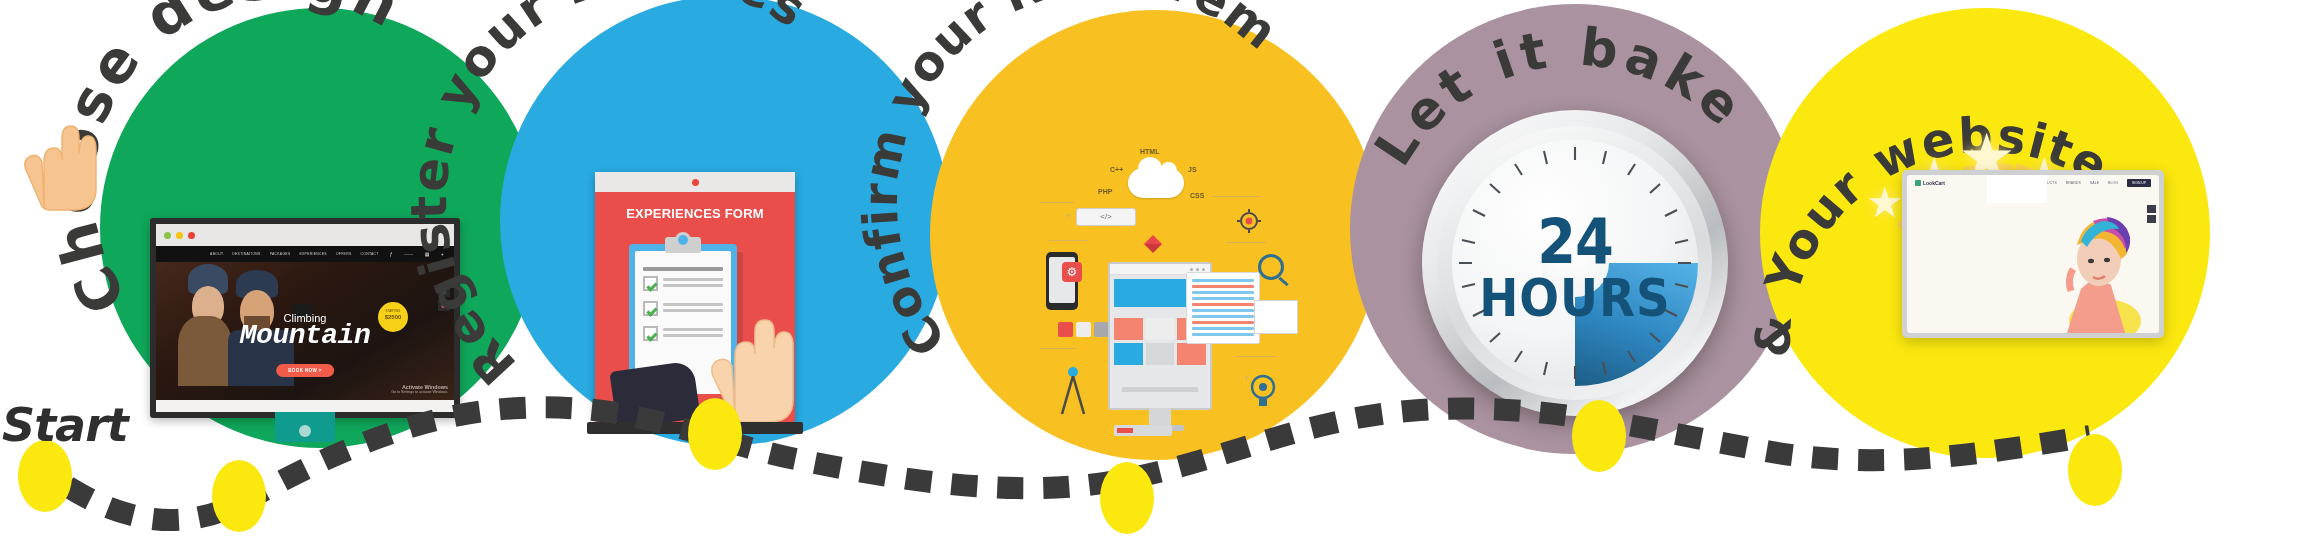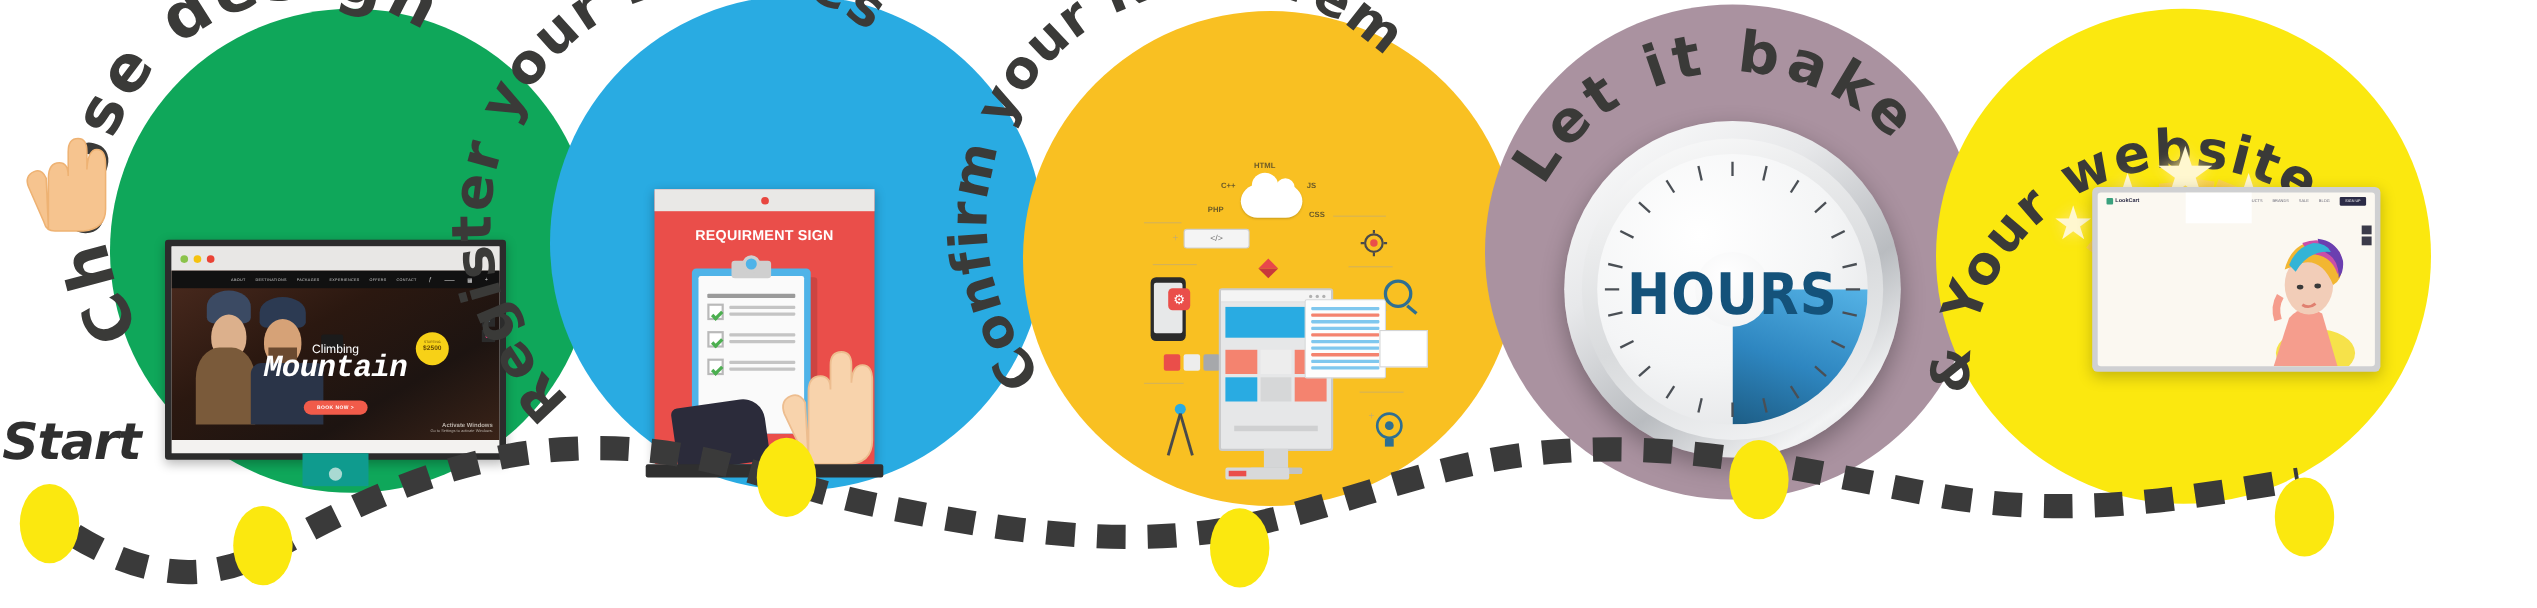--- a/index.html
+++ b/index.html
@@ -211,21 +211,21 @@
   .m5-side { position:absolute; right:3px; top:30px; display:flex; flex-direction:column; gap:2px; }
   .m5-side i { width:9px; height:8px; background:#3b3b4a; display:block; }
   .m5-white { position:absolute; left:80px; top:0; width:60px; height:28px; background:#fff; }
 
   
   .path-svg { position:absolute; left:0; top:382px; width:2306px; height:171px; }
   .node { position:absolute; width:54px; height:72px; border-radius:50%;
           background:#fbe80f; }
   .lbl { position:absolute; font-family:"DejaVu Sans", sans-serif; font-weight:700;
          font-style:italic; color:#2f2f2f; }
-  .lbl-start { left:2px; top:374px; font-size:46px; letter-spacing:-1px;text-align:center; }
+  .lbl-start { left:2px; top:398px; font-size:46px; letter-spacing:-1px;text-align:center; }
   .lbl-finish { left:2152px; top:445px; font-size:46px; letter-spacing:-1px; }
 </style>
 </head>
 <body>
 
 <div id="stage">
 
   <div class="step step-1" style="background:#0FA75A">
     <svg class="arc" viewBox="0 0 440 440">
       <defs>
@@ -304,21 +304,21 @@
       <text font-size="50" letter-spacing="2">
         <textPath href="#a2" startOffset="1%">Register your Business</textPath>
       </text>
     </svg>
   </div>
 
   <div class="mock m2">
     <div class="m2-top">
       <em></em>
     </div>
-    <div class="m2-h">REQUIRMENT SIGN</div>
+    <div class="m2-h">EXPERIENCES FORM</div>
     <div class="m2-shadow"></div>
     <div class="clip">
       <div class="clip-tab"></div>
       <div class="clip-in">
         <div class="clip-line"></div>
         <div class="crow">
           <div class="cbox"></div>
           <div class="clines">
               <span></span>
               <span></span>
@@ -493,20 +493,21 @@
             <line x1="10" y1="147" x2="23" y2="144"></line>
           <line x1="7" y1="123" x2="20" y2="123"></line>
             <line x1="10" y1="100" x2="23" y2="103"></line>
           <line x1="21" y1="70" x2="33" y2="76"></line>
             <line x1="38" y1="44" x2="48" y2="53"></line>
           <line x1="63" y1="24" x2="70" y2="35"></line>
             <line x1="92" y1="11" x2="95" y2="24"></line>
         </g>
       </svg>
       <div class="clock-txt">
+        <span class="n">24</span>
         <span class="u">HOURS</span>
       </div>
     </div>
   </div>
 
   <div class="step step-5" style="background:#FBE80F">
     <svg class="arc" viewBox="0 0 450 450">
       <defs>
           <path id="a5" d="M 30,350 A 196,196 0 0 1 400,250" fill="none"></path>
         </defs>

